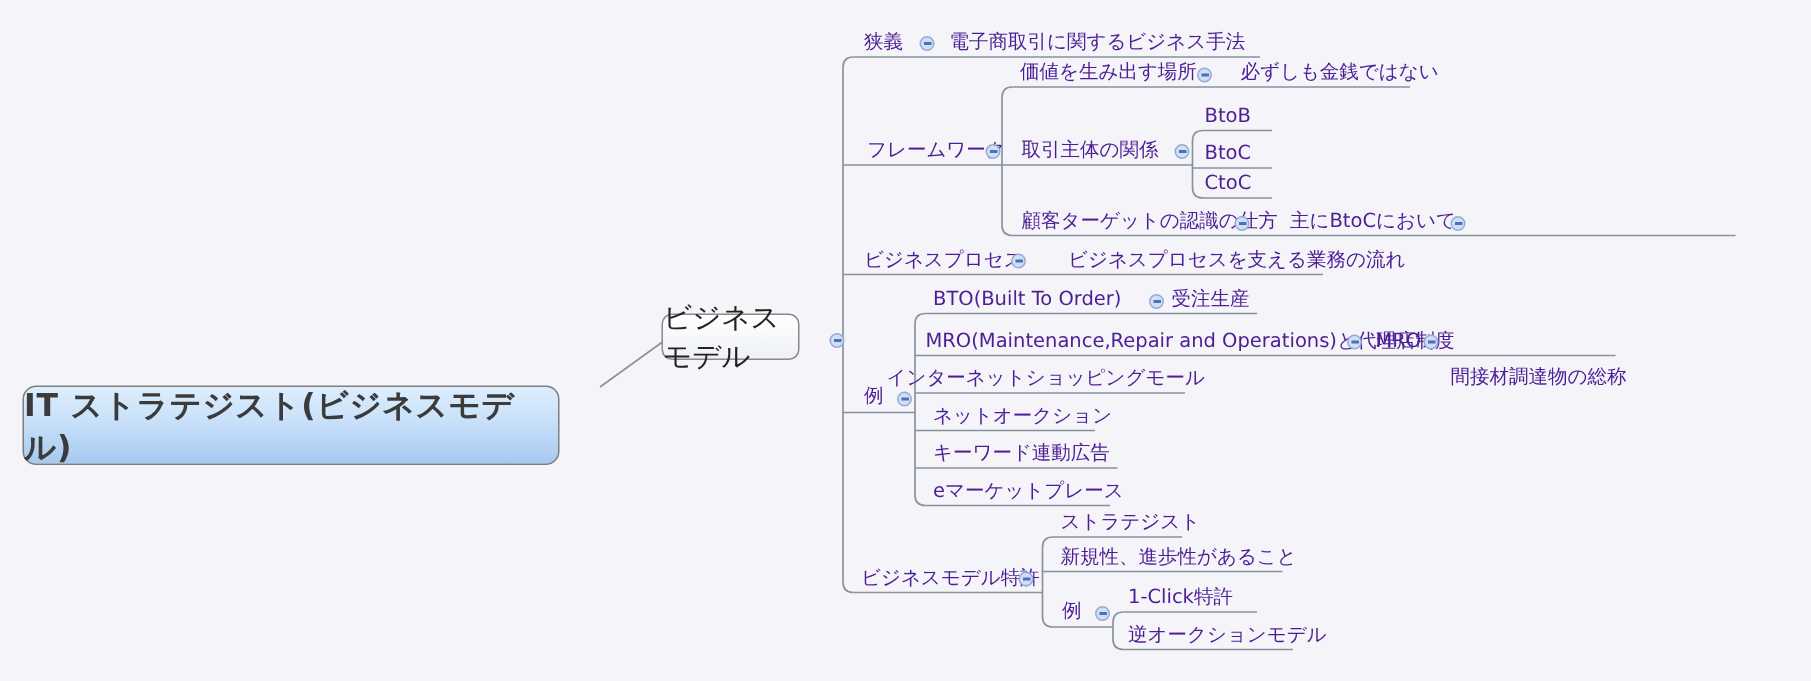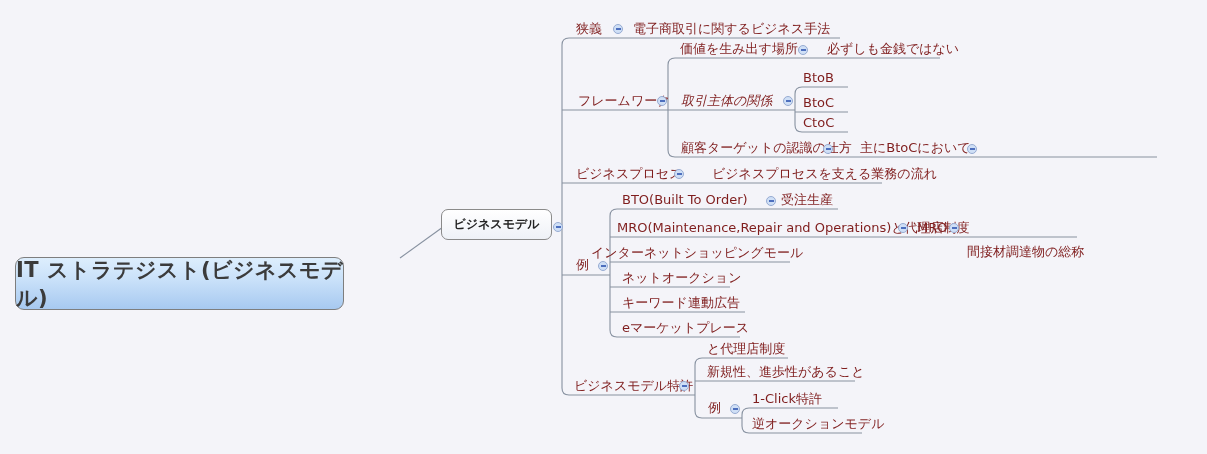--- a/index.html
+++ b/index.html
@@ -8,45 +8,44 @@
     position:relative;
     width:1207px;height:454px;
     background:#f4f4f9;
     overflow:hidden;
   }
   #wires{position:absolute;left:0;top:0;width:1207px;height:454px;}
   .topic{
     position:absolute;
     font-size:13px;
     line-height:15px;
-    color:#7f1d1d;
+    color:#4c1d95;
     white-space:nowrap;
     cursor:default;
   }
   .root-node{
     position:absolute;
-    left:15px;top:257px;width:329px;height:53px;
+    left:15px;top:257px;width:358px;height:53px;
     border:1.5px solid #7e7e7e;
     border-radius:9px;
     background:linear-gradient(to bottom,#ddeefd 0%,#c8e0f9 45%,#a7c9f0 100%);
     display:flex;align-items:center;justify-content:center;
     font-size:21px;font-weight:bold;color:#3b3b3b;
     letter-spacing:0.5px;
     box-sizing:border-box;
   }
   .main-node{
     position:absolute;
-    left:441px;top:209px;width:111px;height:31px;
+    left:441px;top:209px;width:92px;height:31px;
     border:1px solid #8a8a8a;
     border-radius:7px;
     background:linear-gradient(to bottom,#ffffff 0%,#eef1f7 100%);
     display:flex;align-items:center;justify-content:center;
-    font-size:12px;color:#222;
+    font-size:19px;color:#222;
     box-sizing:border-box;
-    font-weight:bold;
   }
   .collapse{
     position:absolute;
     width:10px;height:10px;
     border:1px solid #97abd2;
     border-radius:50%;
     background:#cfdff6;
     box-sizing:border-box;
     display:flex;align-items:center;justify-content:center;
     cursor:pointer;
@@ -108,21 +107,21 @@
   <div class="main-node">ビジネスモデル</div>
 
   <div class="topic" style="left:576px;top:21px;">狭義</div>
   <div class="topic" style="left:633px;top:21px;">電子商取引に関するビジネス手法</div>
 
   <div class="topic" style="left:680px;top:41px;">価値を生み出す場所</div>
   <div class="topic" style="left:827px;top:41px;">必ずしも金銭ではない</div>
 
   <div class="topic" style="left:803px;top:70px;">BtoB</div>
   <div class="topic" style="left:578px;top:93px;">フレームワーク</div>
-  <div class="topic" style="left:681px;top:93px;font-style:italic;">取引主体の関係</div>
+  <div class="topic" style="left:681px;top:93px;">取引主体の関係</div>
   <div class="topic" style="left:803px;top:95px;">BtoC</div>
   <div class="topic" style="left:803px;top:115px;">CtoC</div>
 
   <div class="topic" style="left:681px;top:140px;">顧客ターゲットの認識の仕方</div>
   <div class="topic" style="left:860px;top:140px;">主にBtoCにおいて</div>
 
   <div class="topic" style="left:576px;top:166px;">ビジネスプロセス</div>
   <div class="topic" style="left:692px;top:166px;margin-left:20px;">ビジネスプロセスを支える業務の流れ</div>
 
   <div class="topic" style="left:622px;top:192px;">BTO(Built To Order)</div>
@@ -131,21 +130,21 @@
   <div class="topic" style="left:617px;top:220px;">MRO(Maintenance,Repair and Operations)と代理店制度</div>
   <div class="topic" style="left:917px;top:220px;text-align:right;">MRO</div>
   <div class="topic" style="left:967px;top:212px;margin-top:32px;">間接材調達物の総称</div>
 
   <div class="topic" style="left:591px;top:245px;">インターネットショッピングモール</div>
   <div class="topic" style="left:576px;top:257px;">例</div>
   <div class="topic" style="left:622px;top:270px;">ネットオークション</div>
   <div class="topic" style="left:622px;top:295px;">キーワード連動広告</div>
   <div class="topic" style="left:622px;top:320px;text-align:center;">eマーケットプレース</div>
 
-  <div class="topic" style="left:707px;top:341px;">と代理店制度</div>
+  <div class="topic" style="left:707px;top:341px;">ストラテジスト</div>
   <div class="topic" style="left:707px;top:364px;">新規性、進歩性があること</div>
   <div class="topic" style="left:574px;top:378px;">ビジネスモデル特許</div>
   <div class="topic" style="left:752px;top:391px;text-align:right;">1-Click特許</div>
   <div class="topic" style="left:708px;top:400px;">例</div>
   <div class="topic" style="left:752px;top:416px;">逆オークションモデル</div>
 
   <div class="collapse" style="left:553px;top:222px;">
       <span class="minus"></span>
     </div>
   <div class="collapse" style="left:613px;top:24px;">

